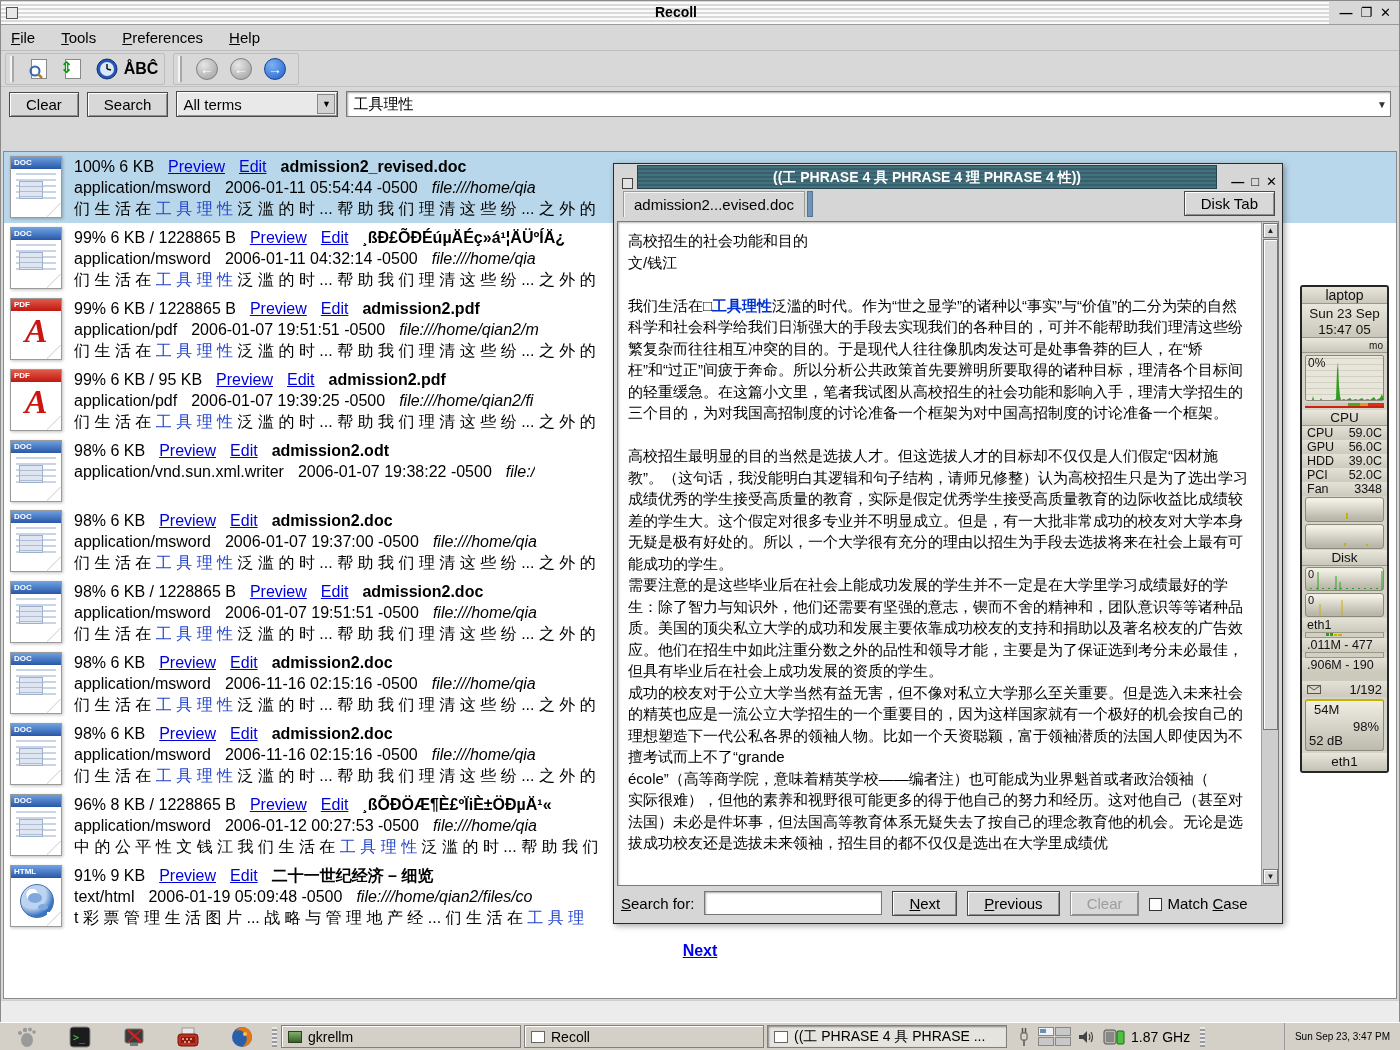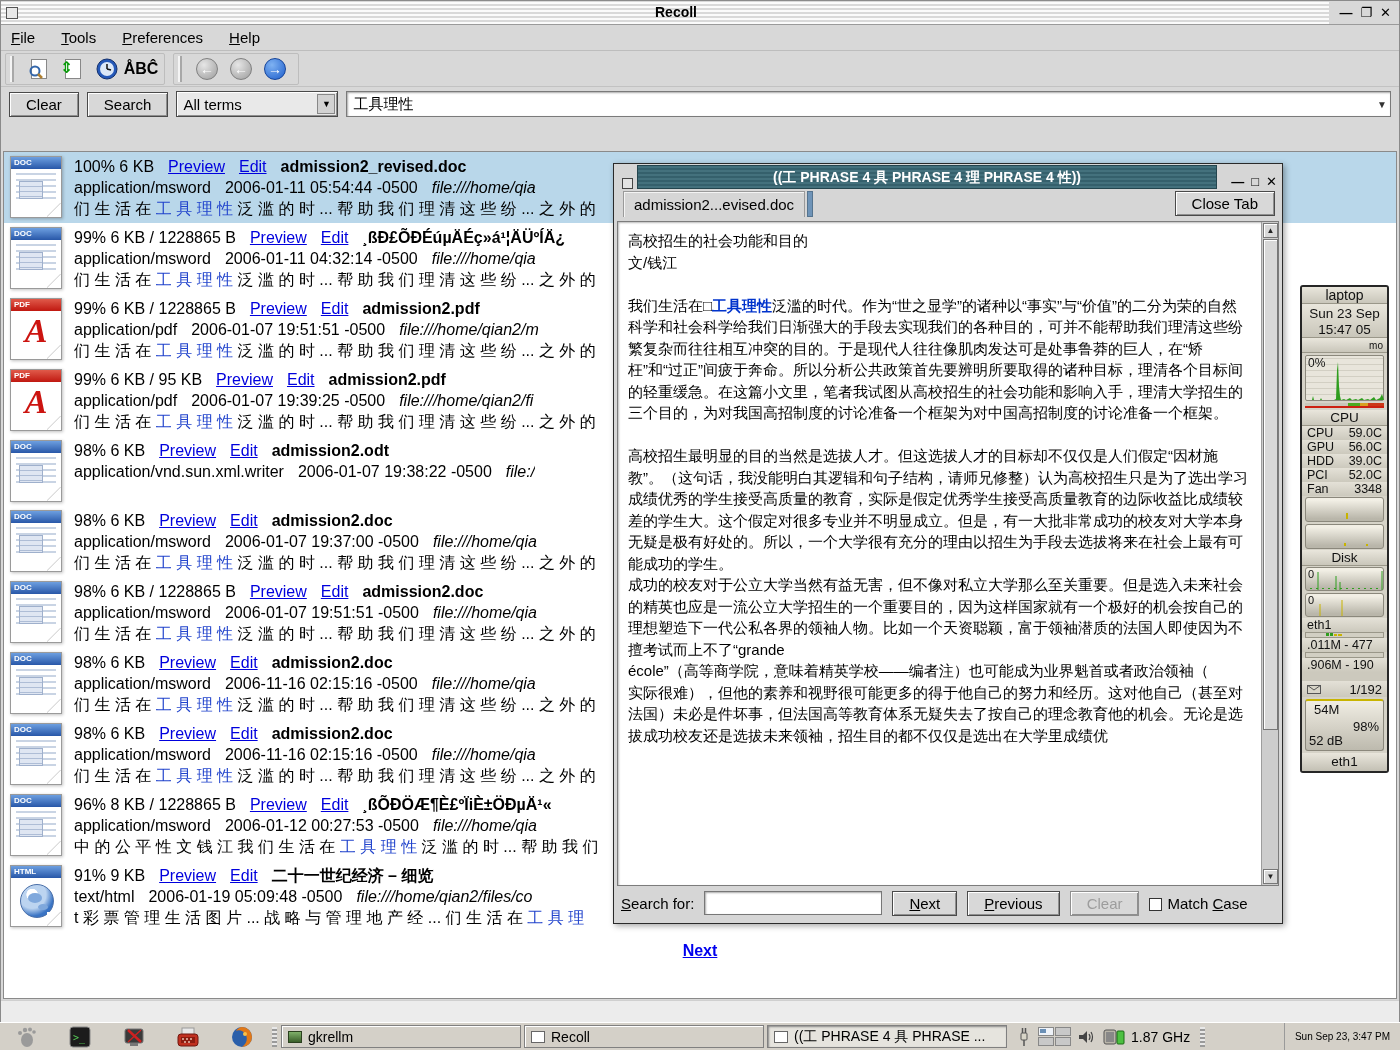--- a/index.html
+++ b/index.html
@@ -487,30 +487,31 @@
       <div class="pv-title">((工 PHRASE 4 具 PHRASE 4 理 PHRASE 4 性))</div>
       <div class="pv-btns">
         <span>—</span>
         <span>□</span>
         <span>✕</span>
       </div>
     </div>
     <div class="pv-tabbar">
       <div class="pv-tab">admission2...evised.doc</div>
       <div class="pv-tab-ind"></div>
-      <button class="btn3d pv-closetab">Close Tab</button>
+      <button class="btn3d pv-closetab">Disk Tab</button>
     </div>
     <div class="pv-content">
       <div id="pv-paragraphs">
           <div class="pv-par">高校招生的社会功能和目的</div>
           <div class="pv-par">文/钱江</div>
           <div class="pv-blank"></div>
           <div class="pv-par"><span>我们生活在□</span><span class="pv-term">工具理性</span><span>泛滥的时代。作为“世之显学”的诸种以“事实”与“价值”的二分为荣的自然科学和社会科学给我们日渐强大的手段去实现我们的各种目的，可并不能帮助我们理清这些纷繁复杂而往往相互冲突的目的。于是现代人往往像肌肉发达可是处事鲁莽的巨人，在“矫枉”和“过正”间疲于奔命。所以分析公共政策首先要辨明所要取得的诸种目标，理清各个目标间的轻重缓急。在这篇小文里，笔者我试图从高校招生的社会功能和影响入手，理清大学招生的三个目的，为对我国高招制度的讨论准备一个框架为对中国高招制度的讨论准备一个框架。</span></div>
           <div class="pv-blank"></div>
           <div class="pv-par">高校招生最明显的目的当然是选拔人才。但这选拔人才的目标却不仅仅是人们假定“因材施教”。（这句话，我没能明白其逻辑和句子结构，请师兄修整）认为高校招生只是为了选出学习成绩优秀的学生接受高质量的教育，实际是假定优秀学生接受高质量教育的边际收益比成绩较差的学生大。这个假定对很多专业并不明显成立。但是，有一大批非常成功的校友对大学本身无疑是极有好处的。所以，一个大学很有充分的理由以招生为手段去选拔将来在社会上最有可能成功的学生。</div>
+          <div class="pv-par">需要注意的是这些毕业后在社会上能成功发展的学生并不一定是在大学里学习成绩最好的学生：除了智力与知识外，他们还需要有坚强的意志，锲而不舍的精神和，团队意识等等诸种品质。美国的顶尖私立大学的成功和发展主要依靠成功校友的支持和捐助以及著名校友的广告效应。他们在招生中如此注重分数之外的品性和领导才能，主要是为了保证选到考分未必最佳，但具有毕业后在社会上成功发展的资质的学生。</div>
           <div class="pv-par">成功的校友对于公立大学当然有益无害，但不像对私立大学那么至关重要。但是选入未来社会的精英也应是一流公立大学招生的一个重要目的，因为这样国家就有一个极好的机会按自己的理想塑造下一代公私各界的领袖人物。比如一个天资聪颖，富于领袖潜质的法国人即使因为不擅考试而上不了“grande</div>
           <div class="pv-par">école”（高等商学院，意味着精英学校——编者注）也可能成为业界魁首或者政治领袖（</div>
           <div class="pv-par">实际很难），但他的素养和视野很可能更多的得于他自己的努力和经历。这对他自己（甚至对法国）未必是件坏事，但法国高等教育体系无疑失去了按自己的理念教育他的机会。无论是选拔成功校友还是选拔未来领袖，招生目的都不仅仅是选出在大学里成绩优</div>
         </div>
       <div class="pv-scrollbar">
         <div class="pv-sb-btn pv-sb-up">▲</div>
         <div class="pv-sb-thumb"></div>
         <div class="pv-sb-btn pv-sb-down">▼</div>
       </div>
     </div>

